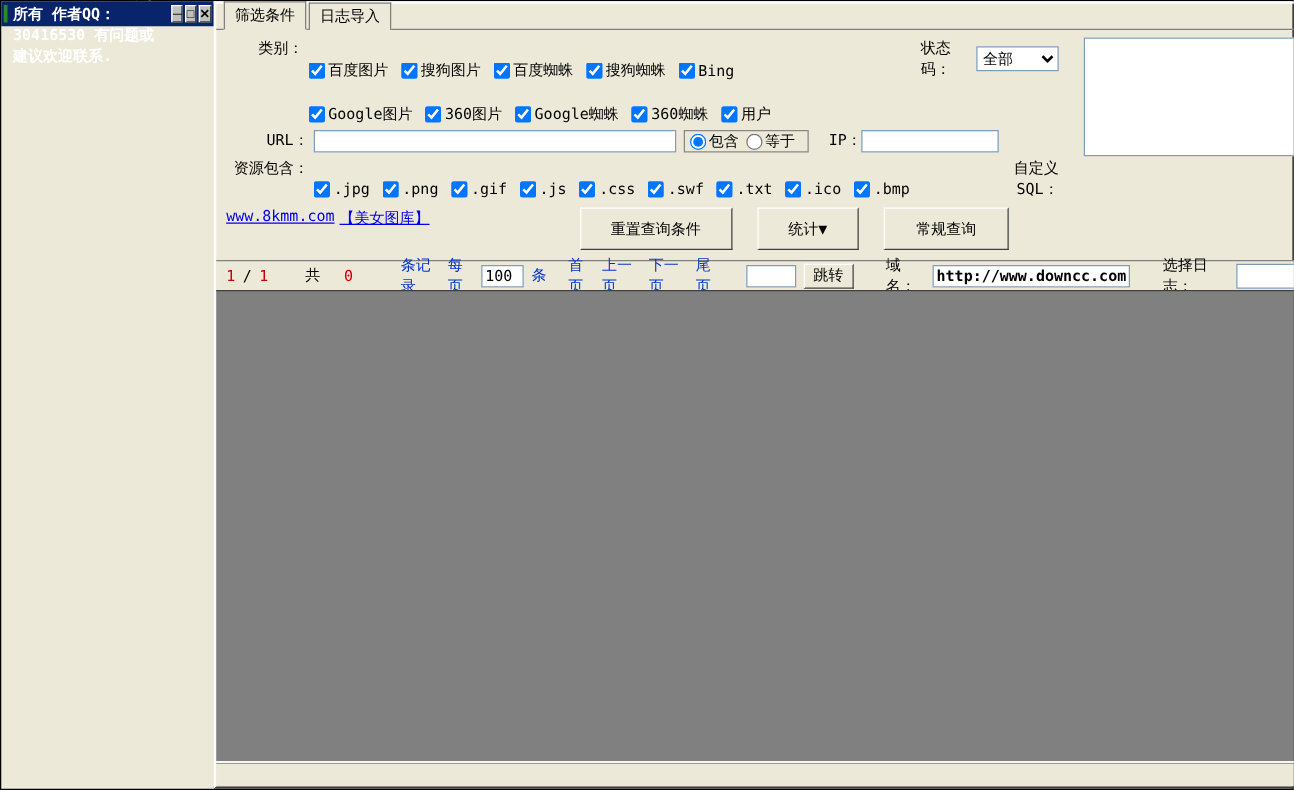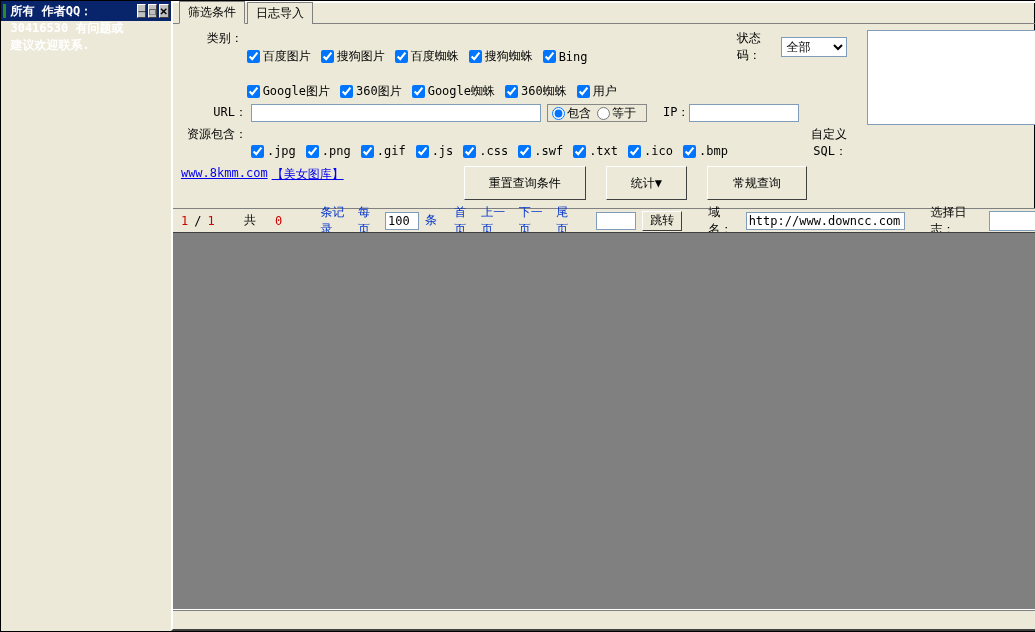--- a/index.html
+++ b/index.html
@@ -209,21 +209,21 @@
       <span style="width:6px;"></span>
       <span class="blue">首页</span>
       <span class="blue">上一页</span>
       <span class="blue">下一页</span>
       <span class="blue">尾页</span>
       <span style="width:8px;"></span>
       <input type="text" class="field" style="width: 40px;">
       <button class="btn small">跳转</button>
       <span style="width:16px;"></span>
       <span>域名：</span>
-      <input type="text" class="field" style="width: 170px;" value="http://www.downcc.com">
+      <input type="text" class="field" style="width: 170px; font-weight: bold;" value="http://www.downcc.com">
       <span style="width:16px;"></span>
       <span>选择日志：</span>
       <select class="field" style="width:130px;"></select>
       <button class="btn small">Del</button>
     </div>
 
     <div class="gridarea"></div>
     <div class="statusbar"></div>
   </div>
 </div>

